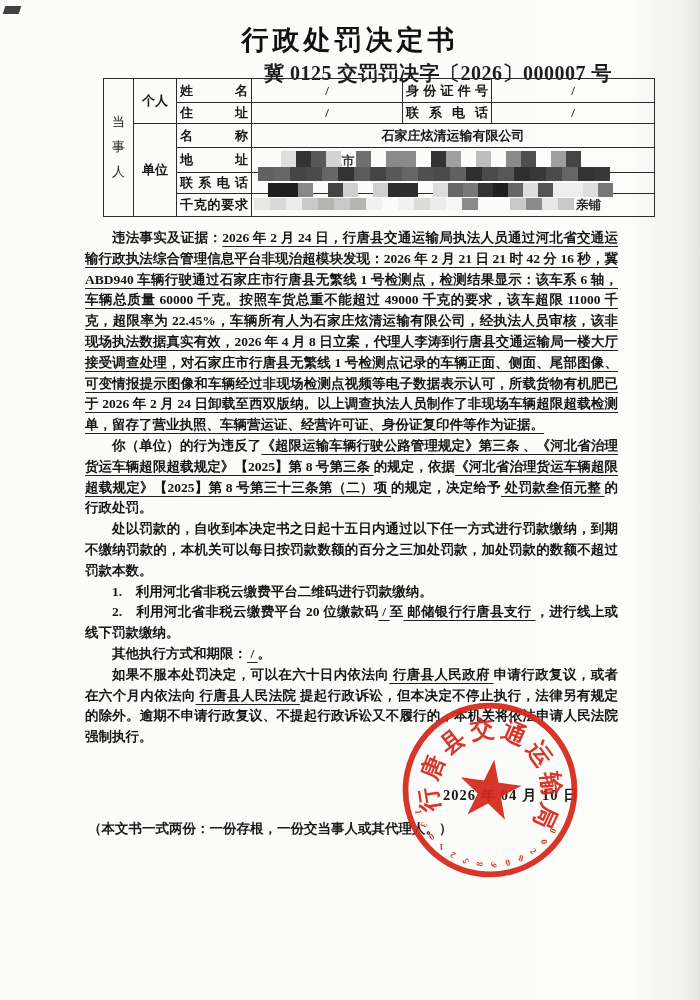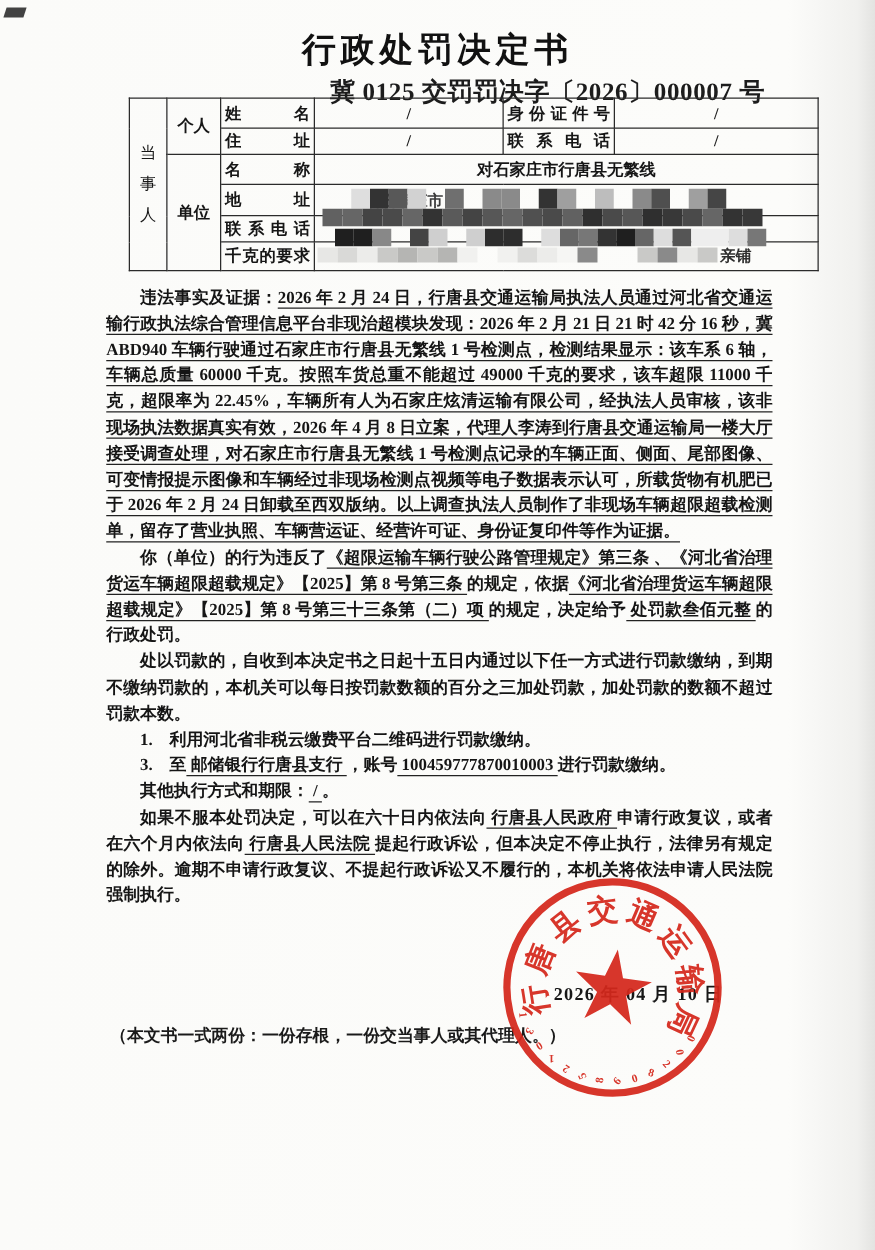--- a/index.html
+++ b/index.html
@@ -80,21 +80,21 @@
       </tr>
       <tr class="r2">
         <td class="lbl">住　址</td>
         <td class="val">/</td>
         <td class="lbl">联系电话</td>
         <td class="val">/</td>
       </tr>
       <tr class="r3">
         <td class="group-cell" rowspan="4">单位</td>
         <td class="lbl">名　称</td>
-        <td class="val-wide" colspan="3">对石家庄市行唐县无繁线</td>
+        <td class="val-wide" colspan="3">石家庄炫清运输有限公司</td>
       </tr>
       <tr class="r4">
         <td class="lbl">地　址</td>
         <td colspan="3"></td>
       </tr>
       <tr class="r5">
         <td class="lbl">联系电话</td>
         <td colspan="3"></td>
       </tr>
       <tr class="r6">
@@ -201,21 +201,21 @@
       <div class="tile" style="width: 16px; background: rgb(138, 138, 138);"></div>
       <div class="tile" style="width: 16px; background: rgb(231, 231, 229);"></div>
       <div class="tile" style="width: 16px; background: rgb(201, 201, 199);"></div>
     </div>
 
   <div class="body-text">
       <p class="para indent"><span class="seg">违法事实及证据：</span><span class="seg u">2026 年 2 月 24 日，行唐县交通运输局执法人员通过河北省交通运输行政执法综合管理信息平台非现治超模块发现：2026 年 2 月 21 日 21 时 42 分 16 秒，冀ABD940 车辆行驶通过石家庄市行唐县无繁线 1 号检测点，检测结果显示：该车系 6 轴，车辆总质量 60000 千克。按照车货总重不能超过 49000 千克的要求，该车超限 11000 千克，超限率为 22.45%，车辆所有人为石家庄炫清运输有限公司，经执法人员审核，该非现场执法数据真实有效，2026 年 4 月 8 日立案，代理人李涛到行唐县交通运输局一楼大厅接受调查处理，对石家庄市行唐县无繁线 1 号检测点记录的车辆正面、侧面、尾部图像、可变情报提示图像和车辆经过非现场检测点视频等电子数据表示认可，所载货物有机肥已于 2026 年 2 月 24 日卸载至西双版纳。以上调查执法人员制作了非现场车辆超限超载检测单，留存了营业执照、车辆营运证、经营许可证、身份证复印件等作为证据。</span></p>
       <p class="para indent"><span class="seg">你（单位）的行为违反了</span><span class="seg u">《超限运输车辆行驶公路管理规定》第三条 、《河北省治理货运车辆超限超载规定》【2025】第 8 号第三条 </span><span class="seg">的规定，依据</span><span class="seg u">《河北省治理货运车辆超限超载规定》【2025】第 8 号第三十三条第（二）项 </span><span class="seg">的规定，决定给予</span><span class="seg u"> 处罚款叁佰元整 </span><span class="seg">的行政处罚。</span></p>
       <p class="para indent"><span class="seg">处以罚款的，自收到本决定书之日起十五日内通过以下任一方式进行罚款缴纳，到期不缴纳罚款的，本机关可以每日按罚款数额的百分之三加处罚款，加处罚款的数额不超过罚款本数。</span></p>
       <p class="para indent"><span class="seg">1.　利用河北省非税云缴费平台二维码进行罚款缴纳。</span></p>
-      <p class="para indent"><span class="seg">3.　至</span><span class="seg u"> 邮储银行行唐县支行 </span><span class="seg">，账号</span><span class="seg u"> 100459777870010003 </span><span class="seg">进行罚款缴纳。</span></p>
+      <p class="para indent"><span class="seg">2.　利用河北省非税云缴费平台 20 位缴款码</span><span class="seg u"> / </span><span class="seg">至</span><span class="seg u"> 邮储银行行唐县支行 </span><span class="seg">，进行线上或线下罚款缴纳。</span></p>
       <p class="para indent"><span class="seg">其他执行方式和期限：</span><span class="seg u"> / </span><span class="seg">。</span></p>
       <p class="para indent"><span class="seg">如果不服本处罚决定，可以在六十日内依法向</span><span class="seg u"> 行唐县人民政府 </span><span class="seg">申请行政复议，或者在六个月内依法向</span><span class="seg u"> 行唐县人民法院 </span><span class="seg">提起行政诉讼，但本决定不停止执行，法律另有规定的除外。逾期不申请行政复议、不提起行政诉讼又不履行的，本机关将依法申请人民法院强制执行。</span></p>
     </div>
 
   <div class="decide-date">2026 年 04 月 10 日</div>
 
   <svg class="stamp" id="stamp-svg" viewBox="0 0 200 200">
     <circle cx="100" cy="100" r="88" fill="none" stroke="#d5281c" stroke-width="6"></circle>
     <polygon fill="#d5281c" points="100,68 107.6,91.1 131.9,91.1 112.2,105.4 119.7,128.5 100,114.2 80.3,128.5 87.8,105.4 68.1,91.1 92.4,91.1"></polygon>
     <g id="stamp-arc-chars">

